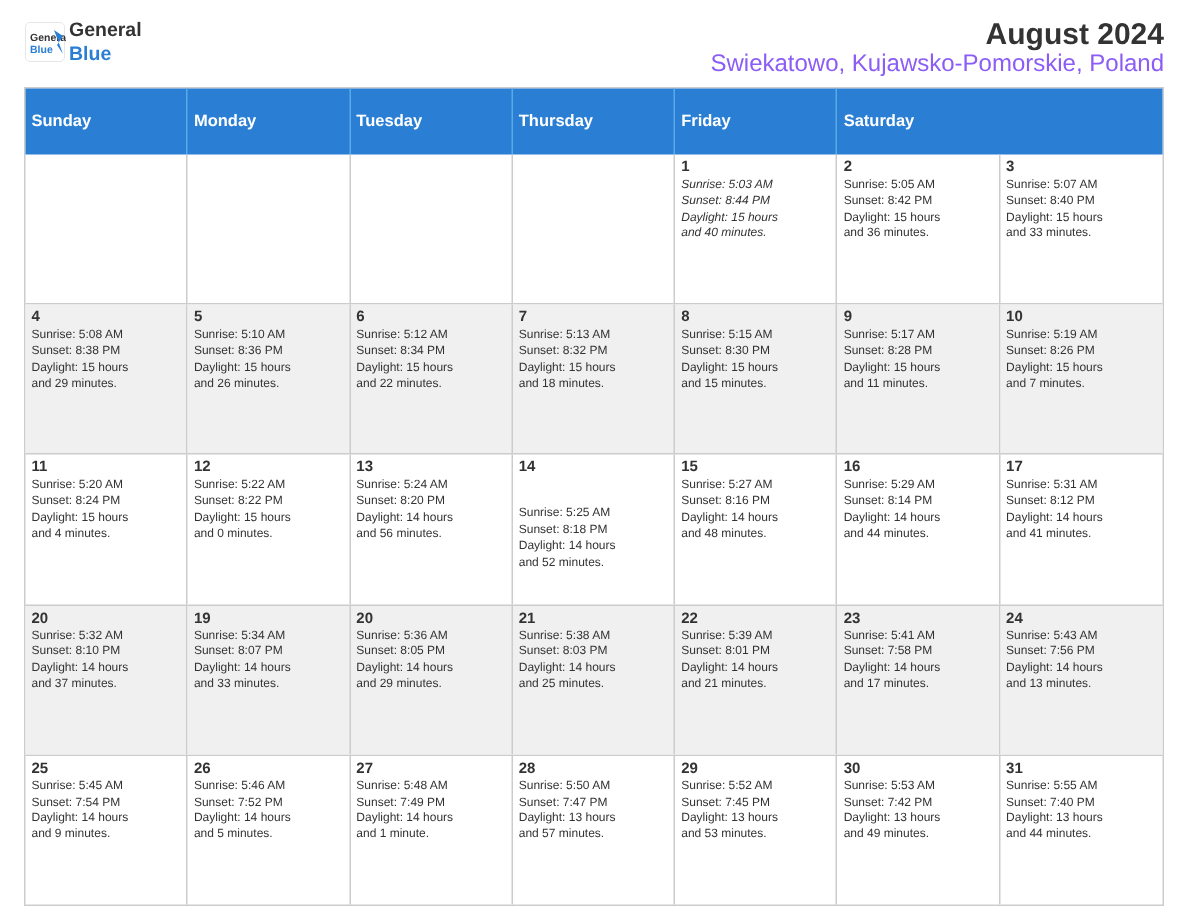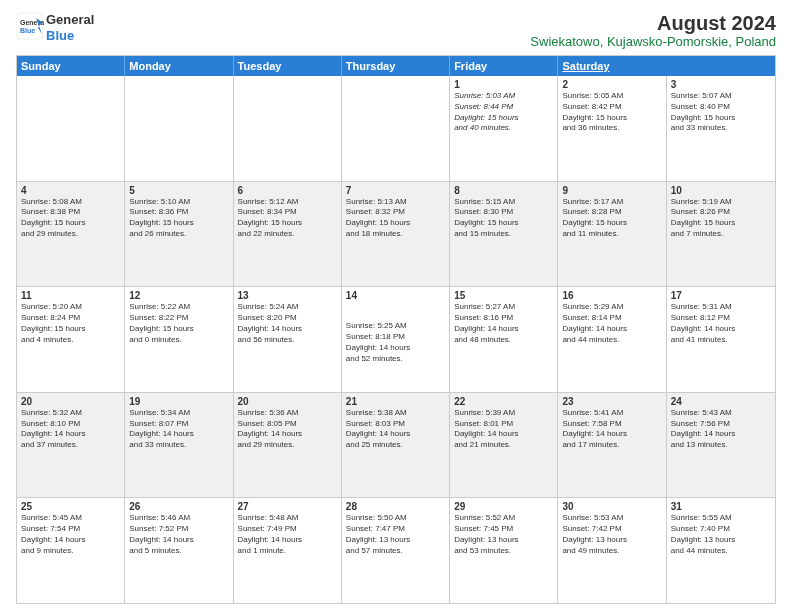--- a/index.html
+++ b/index.html
@@ -18,62 +18,62 @@
       flex-direction: column;
     }
     .header {
       display: flex;
       align-items: flex-start;
       justify-content: space-between;
       margin-bottom: 6px;
     }
     .logo {
       display: flex;
-      align-items: flex-start;
+      align-items: center;
       gap: 0px;
     }
     .logo-icon {
       width: 28px;
       height: 28px;
       margin-right: 2px;
     }
     .title-block {
       text-align: right;
     }
     .title-block h1 {
       font-size: 20px;
       font-weight: bold;
       color: #333;
       line-height: 1.1;
     }
     .title-block h2 {
-      font-size: 13px;
+      font-size: 16px;
       font-weight: normal;
-      color: #15803d;
+      color: #8b5cf6;
     }
     .calendar {
       flex: 1;
       display: flex;
       flex-direction: column;
       border: 1px solid #ccc;
     }
     .cal-header-row {
       display: grid;
       grid-template-columns: repeat(7, 1fr);
       background: #2a7fd4;
     }
     .cal-header-cell {
       color: #fff;
       font-size: 11px;
       font-weight: bold;
-      padding: 4px 4px;
+      padding: 16px 4px;
       text-align: left;
       border-right: 1px solid #5aaae8;
     }
-    .cal-header-cell:last-child { border-right: none; text-decoration: underline; }
+    .cal-header-cell:last-child { border-right: none; }
     .cal-body {
       flex: 1;
       display: flex;
       flex-direction: column;
     }
     .cal-row {
       display: grid;
       grid-template-columns: repeat(7, 1fr);
       flex: 1;
       border-bottom: 1px solid #ccc;

